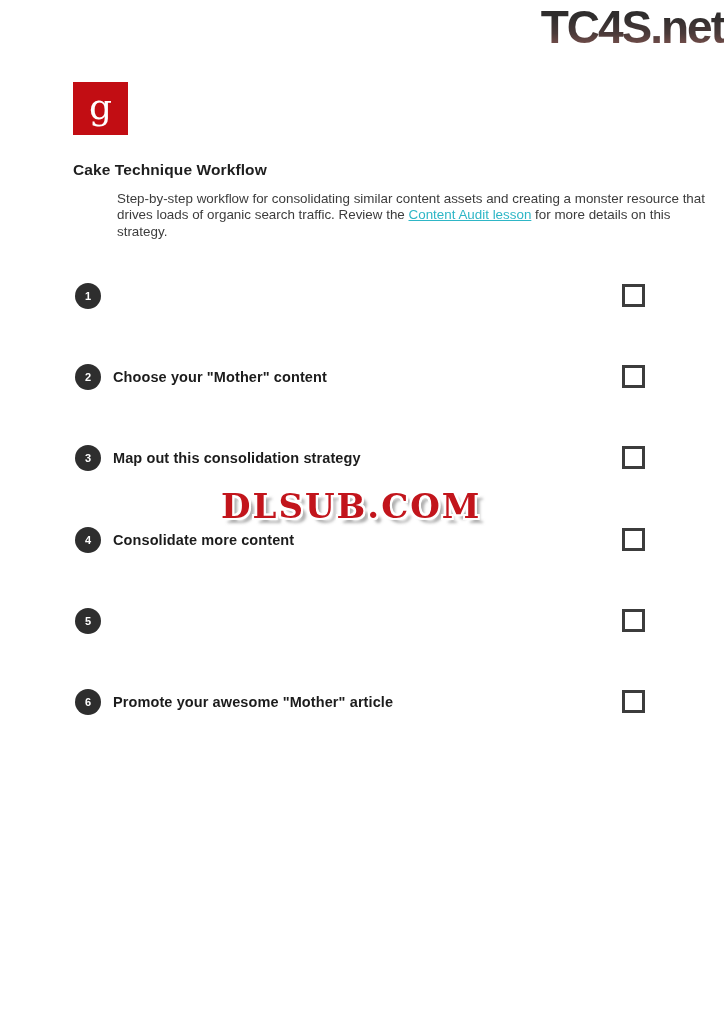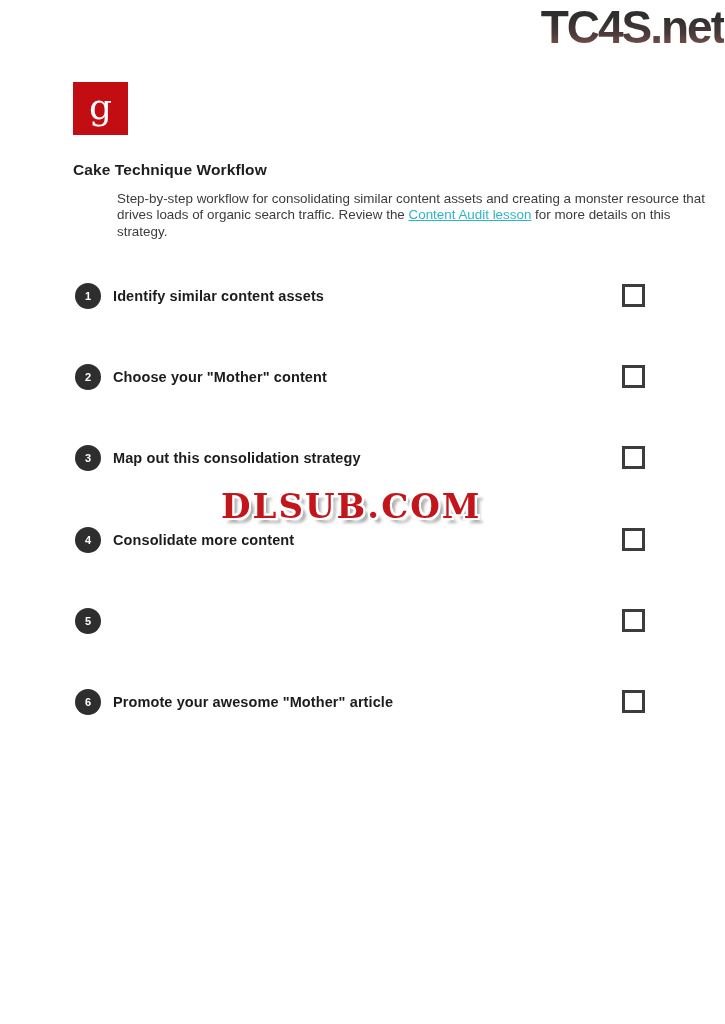--- a/index.html
+++ b/index.html
@@ -170,21 +170,20 @@
   <div class="logo">
     <span class="letter">g</span>
   </div>
 
   <h1 class="title">Cake Technique Workflow</h1>
 
   <p class="description"><span>Step-by-step workflow for consolidating similar content assets and creating a monster resource that drives loads of organic search traffic. Review the </span><a href="#">Content Audit lesson</a><span> for more details on this strategy.</span></p>
 
   <div class="row" style="top:282px">
     <span class="num">1</span>
-    <span class="label">Identify similar content assets</span>
     <span class="checkbox"></span>
   </div>
 
   <div class="row" style="top:363px">
     <span class="num">2</span>
     <span class="label">Choose your "Mother" content</span>
     <span class="checkbox"></span>
   </div>
 
   <div class="row" style="top:444px">

